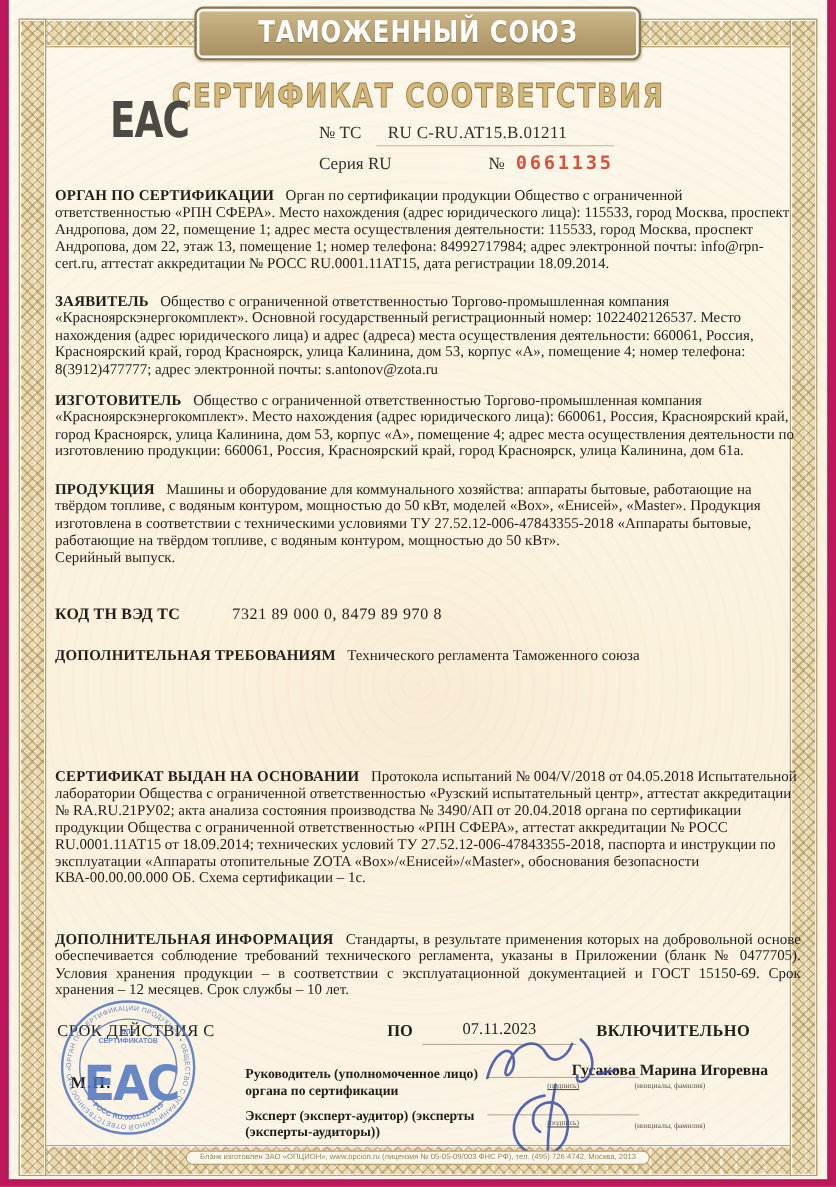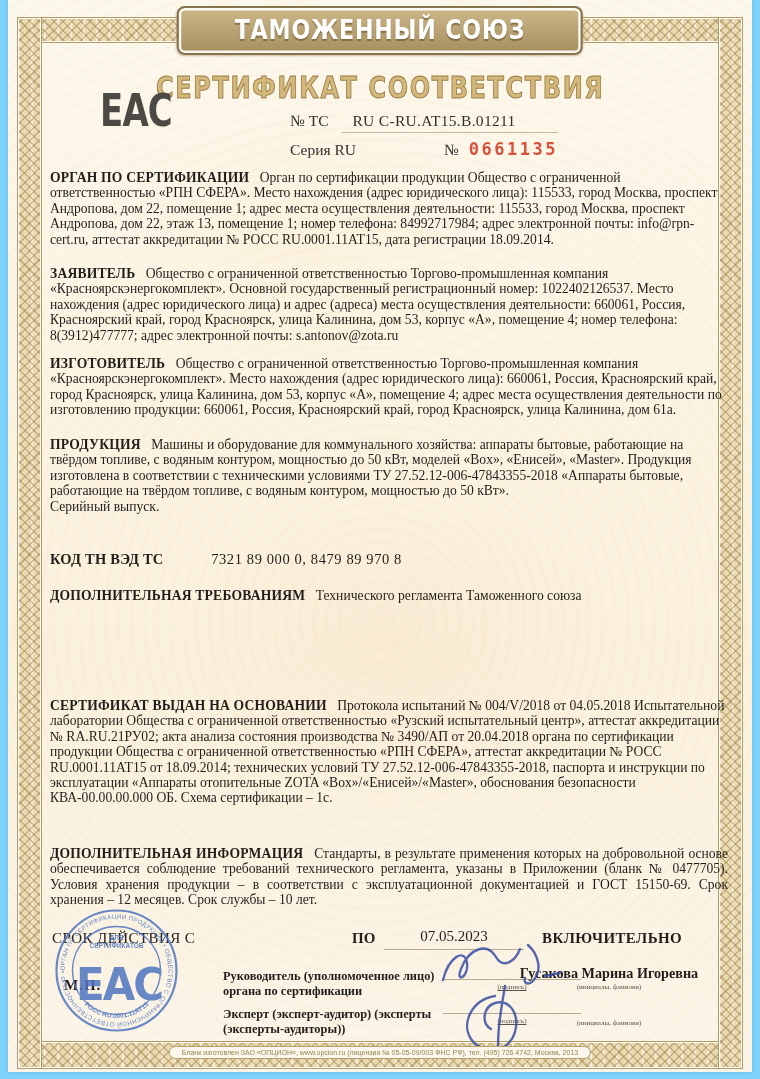--- a/index.html
+++ b/index.html
@@ -1,17 +1,17 @@
 <!DOCTYPE html>
 <html><head>
 <meta charset="utf-8">
 <style>
   html,body{margin:0;padding:0;background:#fdfdfb;}
   .page{position:relative;width:760px;height:1079px;overflow:hidden;
-        font-family:"Liberation Serif",serif;color:#211e1a;background:#7dd3fc;}
+        font-family:"Liberation Serif",serif;color:#211e1a;background:#be185d;}
   .cert{position:absolute;left:8px;right:8px;top:0;bottom:7px;
         background:linear-gradient(180deg,#fcf8ec 0%,#fbf4e2 35%,#faf1dc 62%,#fbf5e8 100%);
         box-shadow:0 0 4px rgba(0,0,0,.12);}
   .wm{position:absolute;inset:0;pointer-events:none;
       background:
         repeating-radial-gradient(circle at 50% 58%, rgba(238,165,115,.045) 0 3px, transparent 3px 13px),
         radial-gradient(ellipse 320px 240px at 52% 60%, rgba(242,185,135,.10), transparent 70%),
         radial-gradient(ellipse 260px 200px at 40% 22%, rgba(244,210,140,.08), transparent 70%);}
   
   .bs{position:absolute;background-color:#e9dab2;
@@ -162,21 +162,21 @@
     </p>
 
     <p class="para just" style="top:846px">
       <span class="hdr">ДОПОЛНИТЕЛЬНАЯ ИНФОРМАЦИЯ</span>
       <span>Стандарты, в результате применения которых на добровольной основе обеспечивается соблюдение требований технического регламента, указаны в Приложении (бланк № 0477705). Условия хранения продукции – в соответствии с эксплуатационной документацией и ГОСТ 15150-69. Срок хранения – 12 месяцев. Срок службы – 10 лет.</span>
     </p>
 
     <div class="validity">
       <span class="v-label">СРОК ДЕЙСТВИЯ С</span>
       <span class="v-po">ПО</span>
-      <span class="v-seg s2">07.05.2023</span>
+      <span class="v-seg s2">07.11.2023</span>
       <span class="v-incl">ВКЛЮЧИТЕЛЬНО</span>
     </div>
 
     <div class="mp">М.П.</div>
 
     <div class="sig-label l1">Руководитель (уполномоченное лицо) органа по сертификации</div>
     <div class="sig-line n1"></div>
     <div class="sig-cap c1">(подпись)</div>
     <div class="sig-name m1">Гусакова Марина Игоревна</div>
     <div class="name-cap c1">(инициалы, фамилия)</div>

